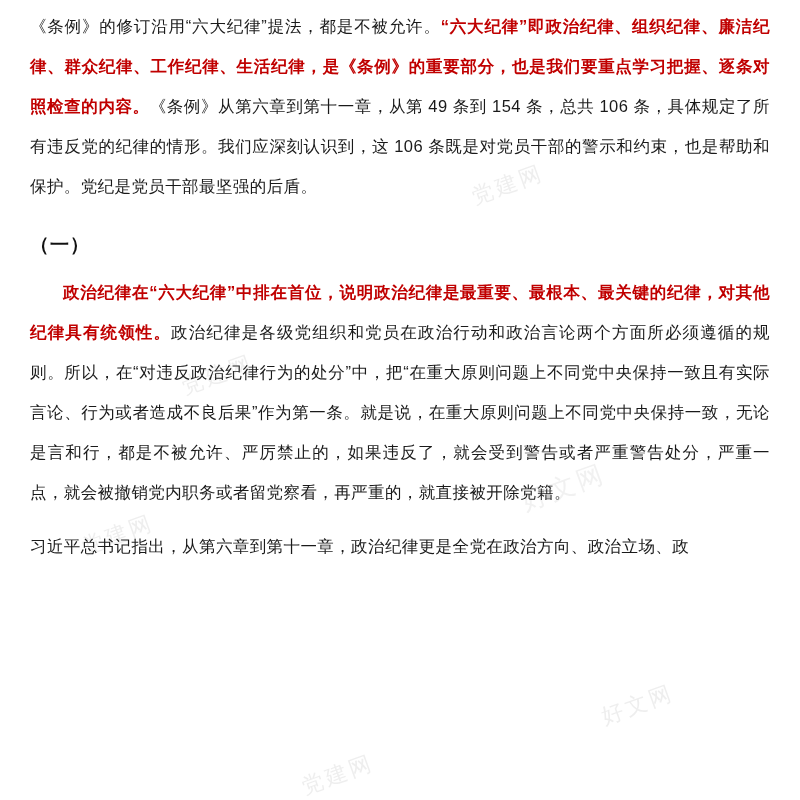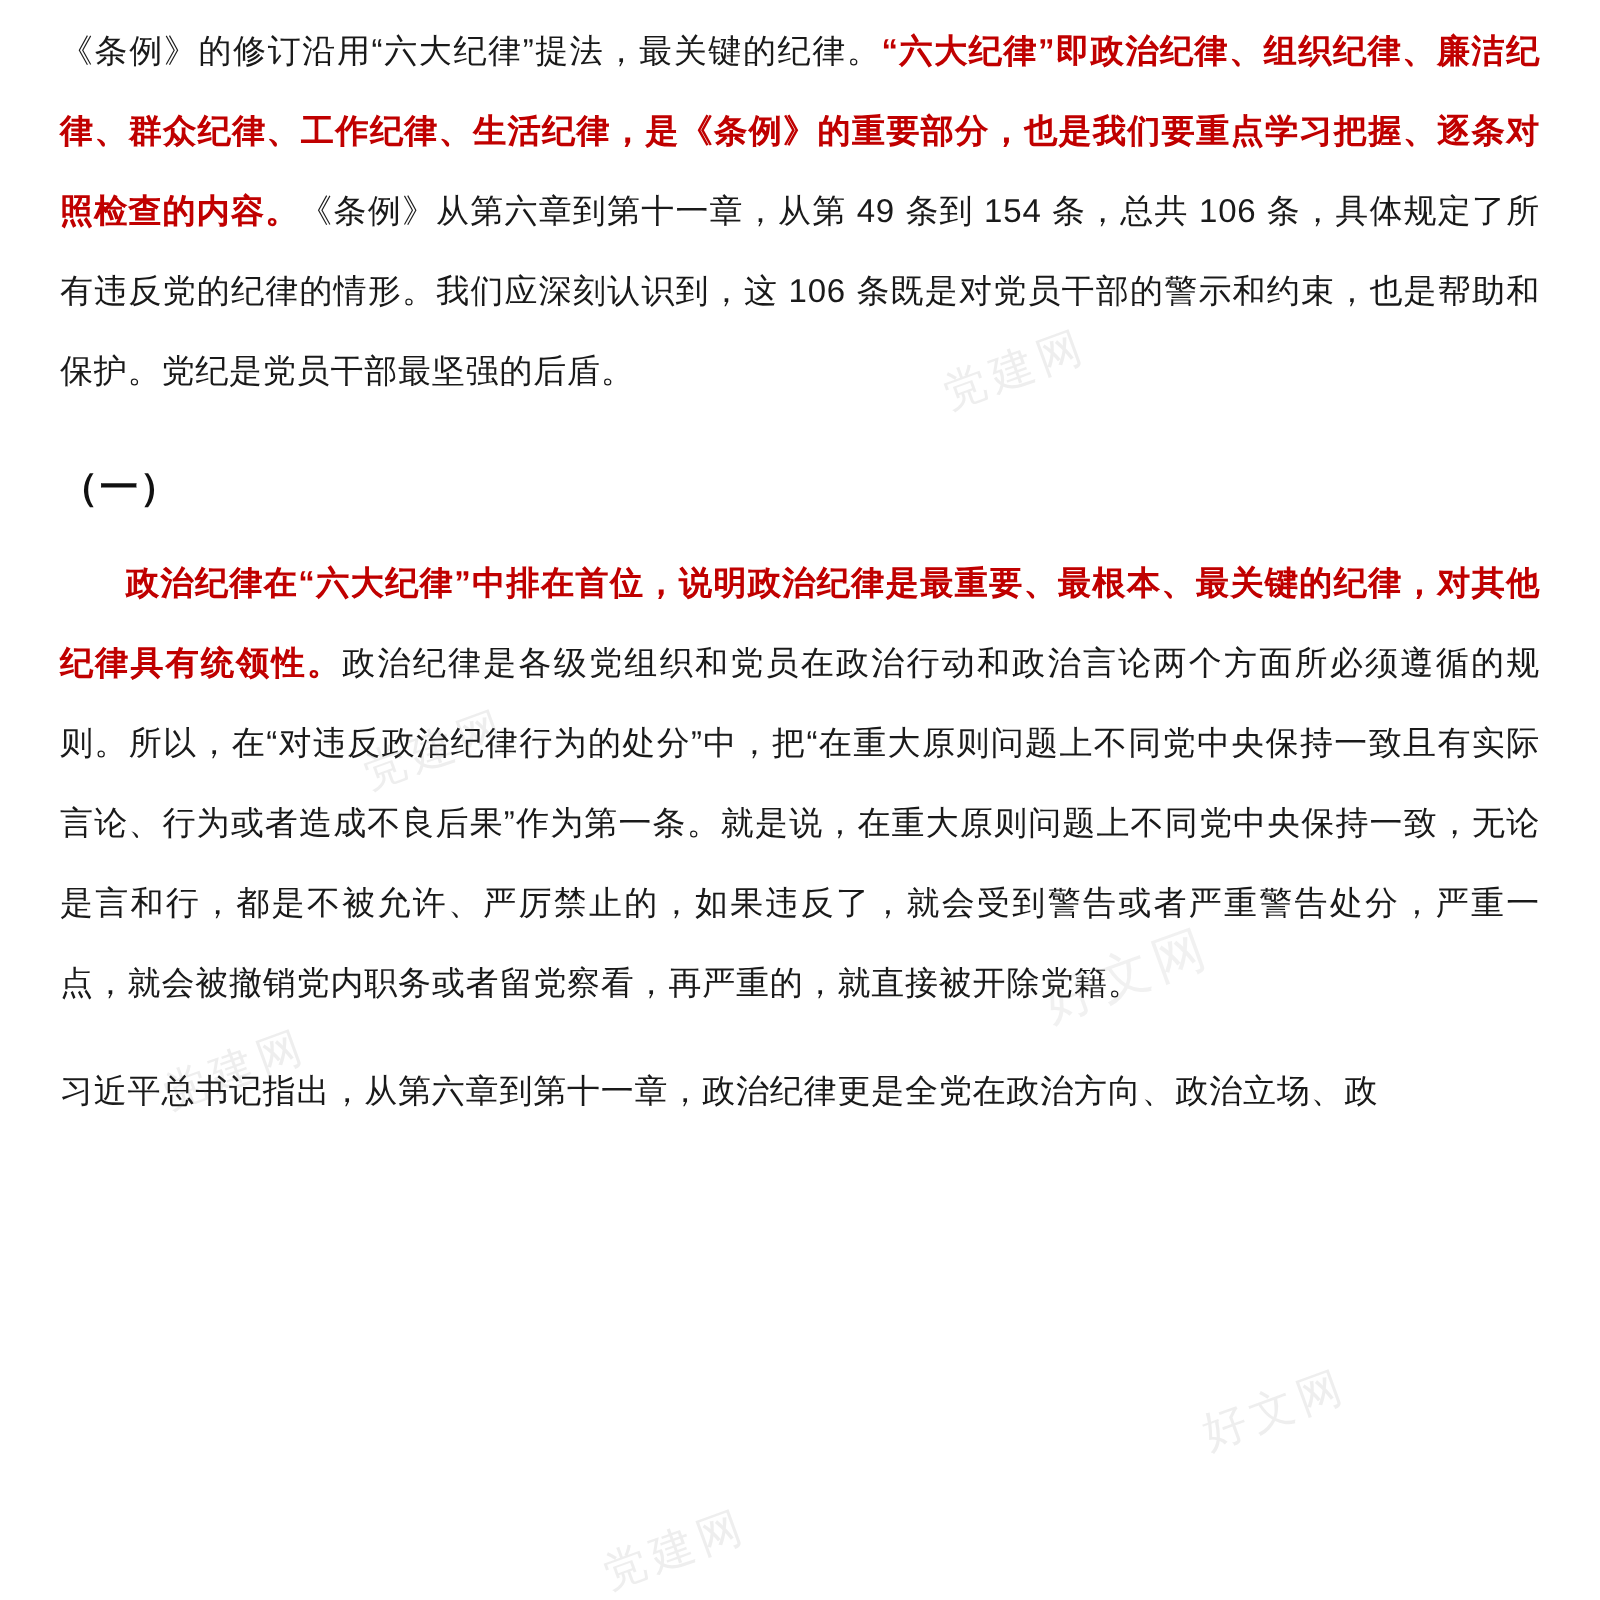--- a/index.html
+++ b/index.html
@@ -73,21 +73,21 @@
 
 <div class="page">
 
   <div class="wm wm-a">党建网</div>
   <div class="wm wm-b">党建网</div>
   <div class="wm wm-c">党建网</div>
   <div class="wm wm-d">好文网</div>
   <div class="wm wm-e">党建网</div>
   <div class="wm wm-f">好文网</div>
 
-  <p class="para"><span>《条例》的修订沿用“六大纪律”提法，最关键的纪律。</span><span class="red">“六大纪律”即政治纪律、组织纪律、廉洁纪律、群众纪律、工作纪律、生活纪律，是《条例》的重要部分，也是我们要重点学习把握、逐条对照检查的内容。</span><span>《条例》从第六章到第十一章，从第 49 条到 154 条，总共 106 条，具体规定了所有违反党的纪律的情形。我们应深刻认识到，这 106 条既是对党员干部的警示和约束，也是帮助和保护。党纪是党员干部最坚强的后盾。</span></p>
+  <p class="para"><span>《条例》的修订沿用“六大纪律”提法，都是不被允许。</span><span class="red">“六大纪律”即政治纪律、组织纪律、廉洁纪律、群众纪律、工作纪律、生活纪律，是《条例》的重要部分，也是我们要重点学习把握、逐条对照检查的内容。</span><span>《条例》从第六章到第十一章，从第 49 条到 154 条，总共 106 条，具体规定了所有违反党的纪律的情形。我们应深刻认识到，这 106 条既是对党员干部的警示和约束，也是帮助和保护。党纪是党员干部最坚强的后盾。</span></p>
 
   <div class="spacer-sm"></div>
 
   <h2 class="heading">（一）</h2>
 
   <p class="para indent"><span class="red">政治纪律在“六大纪律”中排在首位，说明政治纪律是最重要、最根本、最关键的纪律，对其他纪律具有统领性。</span><span>政治纪律是各级党组织和党员在政治行动和政治言论两个方面所必须遵循的规则。所以，在“对违反政治纪律行为的处分”中，把“在重大原则问题上不同党中央保持一致且有实际言论、行为或者造成不良后果”作为第一条。就是说，在重大原则问题上不同党中央保持一致，无论是言和行，都是不被允许、严厉禁止的，如果违反了，就会受到警告或者严重警告处分，严重一点，就会被撤销党内职务或者留党察看，再严重的，就直接被开除党籍。</span></p>
 
   <div class="spacer-md"></div>
 
   <p class="para"><span>习近平总书记指出，从第六章到第十一章，政治纪律更是全党在政治方向、政治立场、政</span></p>

